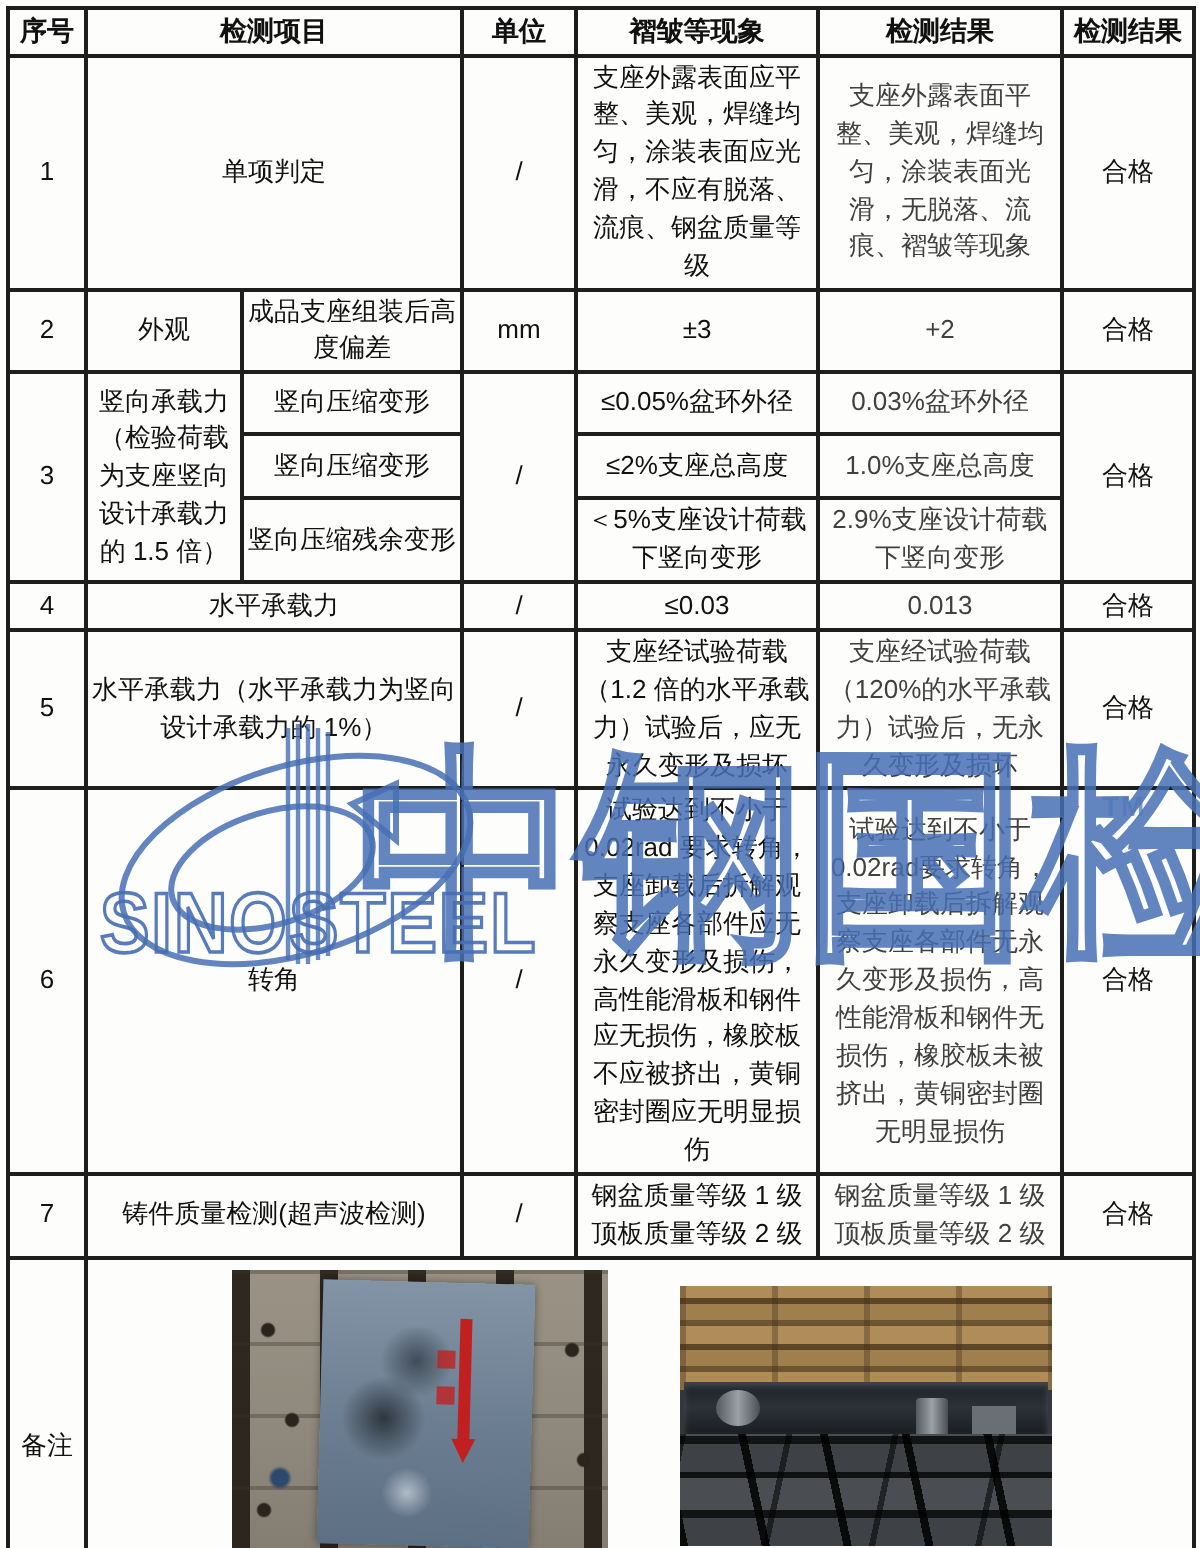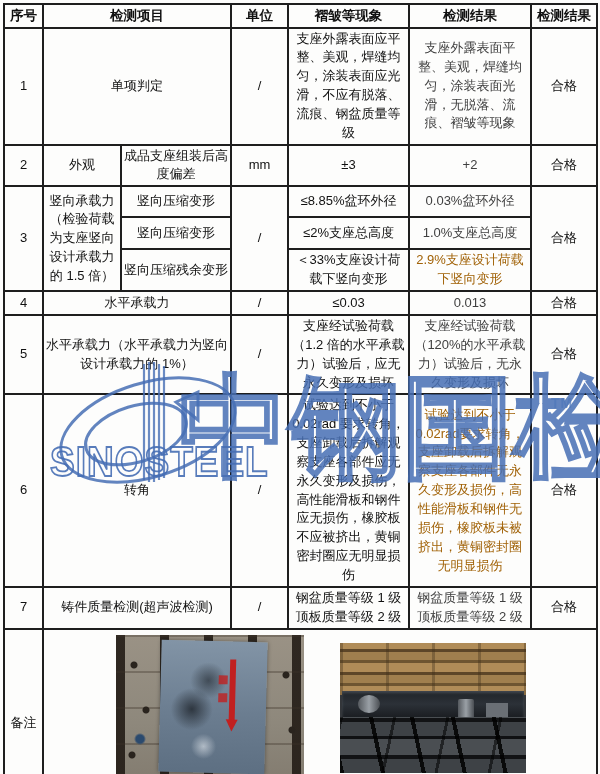--- a/index.html
+++ b/index.html
@@ -10,21 +10,21 @@
   table.report { position:absolute; left:3px; top:3px; width:593px;
     border-collapse:collapse; table-layout:fixed; }
   .report td, .report th { border:2px solid #1e1e1e; padding:1px 2px;
     text-align:center; vertical-align:middle; font-size:13px; line-height:1.45;
     overflow:hidden; }
   .report th { font-weight:bold; font-size:13.5px; }
   .num { font-size:13px; }
   .req { font-size:13px; }
   .req-tight { font-size:12.5px; line-height:1.38; }
   .res { color:#404040; filter:blur(0.35px); font-size:12.5px; line-height:1.45; }
-  .res-tight { color:#a16207; filter:blur(0.35px); font-size:11.5px; line-height:1.4; }
+  .res-tight { color:#404040; filter:blur(0.35px); font-size:11.5px; line-height:1.4; }
   .pre { white-space:pre-line;border-radius:16px; }
   .verdict { font-size:13px; }
 
   
   .remark-cell { position:relative; height:100%; }
   .photo-wrap { position:absolute; }
 
   .photo-before { position:relative; width:188px; height:146px; overflow:hidden;
     background:
       radial-gradient(circle 4px at 18px 30px, #2a241e 0 3px, transparent 4px),
@@ -128,32 +128,32 @@
       <td class="req">±3</td>
       <td class="res">+2</td>
       <td class="verdict">合格</td>
     </tr>
 
     <tr style="height:31px">
       <td class="num" rowspan="3">3</td>
       <td rowspan="3" class="req-tight">竖向承载力（检验荷载为支座竖向设计承载力的 1.5 倍）</td>
       <td class="req-tight">竖向压缩变形</td>
       <td rowspan="3">/</td>
-      <td class="req-tight">≤8.85%盆环外径</td>
+      <td class="req-tight">≤0.05%盆环外径</td>
       <td class="res">0.03%盆环外径</td>
       <td class="verdict" rowspan="3">合格</td>
     </tr>
     <tr style="height:32px">
       <td class="req-tight">竖向压缩变形</td>
       <td class="req-tight">≤2%支座总高度</td>
       <td class="res">1.0%支座总高度</td>
     </tr>
     <tr style="height:33px">
       <td class="req-tight">竖向压缩残余变形</td>
-      <td class="req-tight">＜33%支座设计荷载下竖向变形</td>
+      <td class="req-tight">＜5%支座设计荷载下竖向变形</td>
       <td class="res-tight">2.9%支座设计荷载下竖向变形</td>
     </tr>
 
     <tr style="height:24px">
       <td class="num">4</td>
       <td colspan="2">水平承载力</td>
       <td>/</td>
       <td class="req">≤0.03</td>
       <td class="res">0.013</td>
       <td class="verdict">合格</td>

